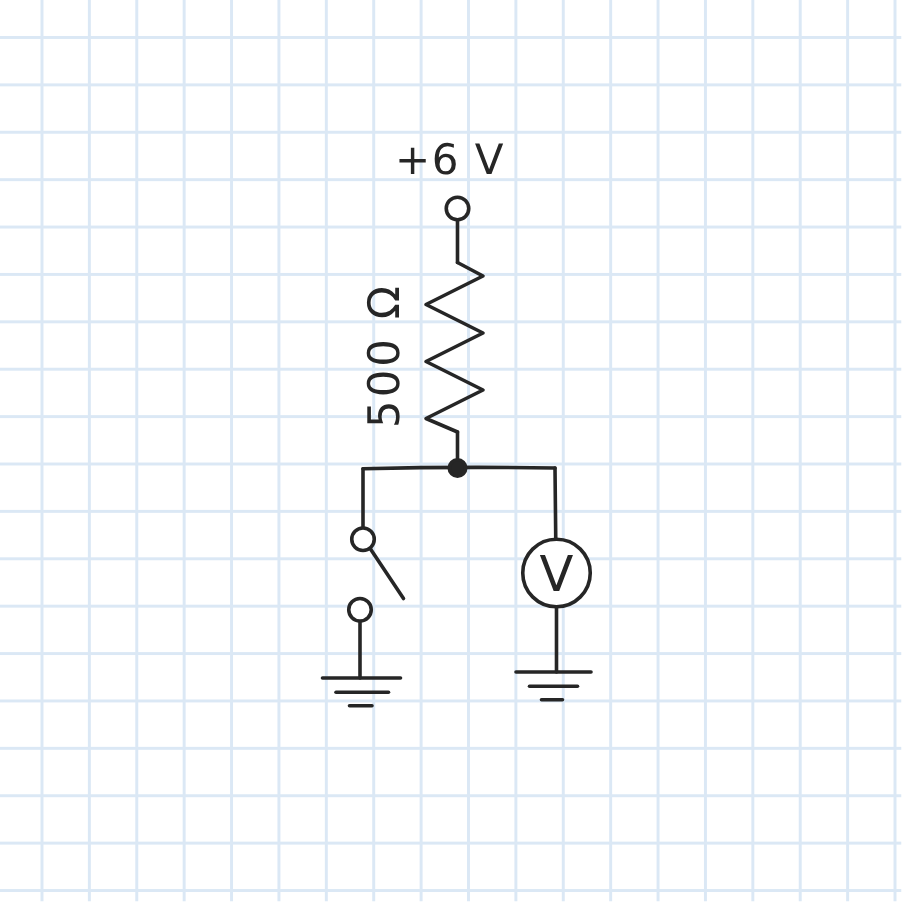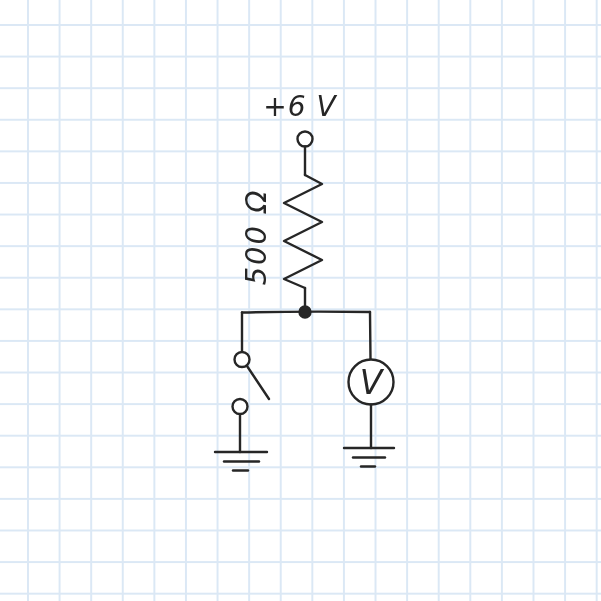--- a/index.html
+++ b/index.html
@@ -13,21 +13,20 @@
   .paper {
     position: relative;
     width: 601px;
     height: 601px;
     background-color: #ffffff;
     background-image:
       linear-gradient(to right, #dbe8f5 0px, #dbe8f5 2px, transparent 2px),
       linear-gradient(to bottom, #dbe8f5 0px, #dbe8f5 2px, transparent 2px);
     background-size: 31.6px 31.6px;
     background-position: 27px 24px;
-    font-style: italic;
   }
   svg.circuit { position: absolute; left: 0; top: 0; }
   .ink path {
     fill: none;
     stroke: #262626;
     stroke-width: 2.4;
     stroke-linecap: round;
     stroke-linejoin: round;
   }
   .ink circle {

